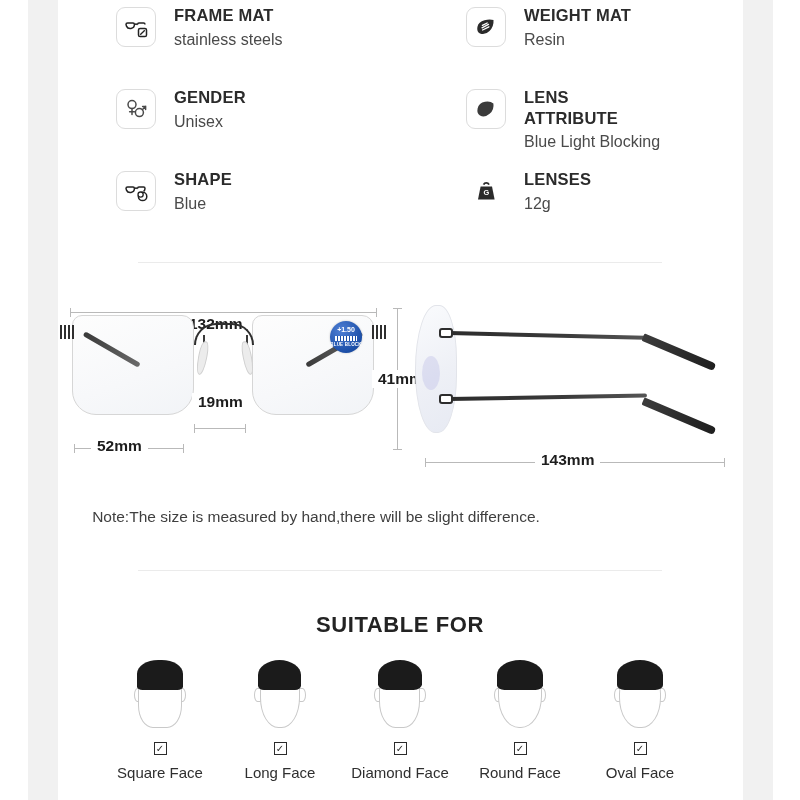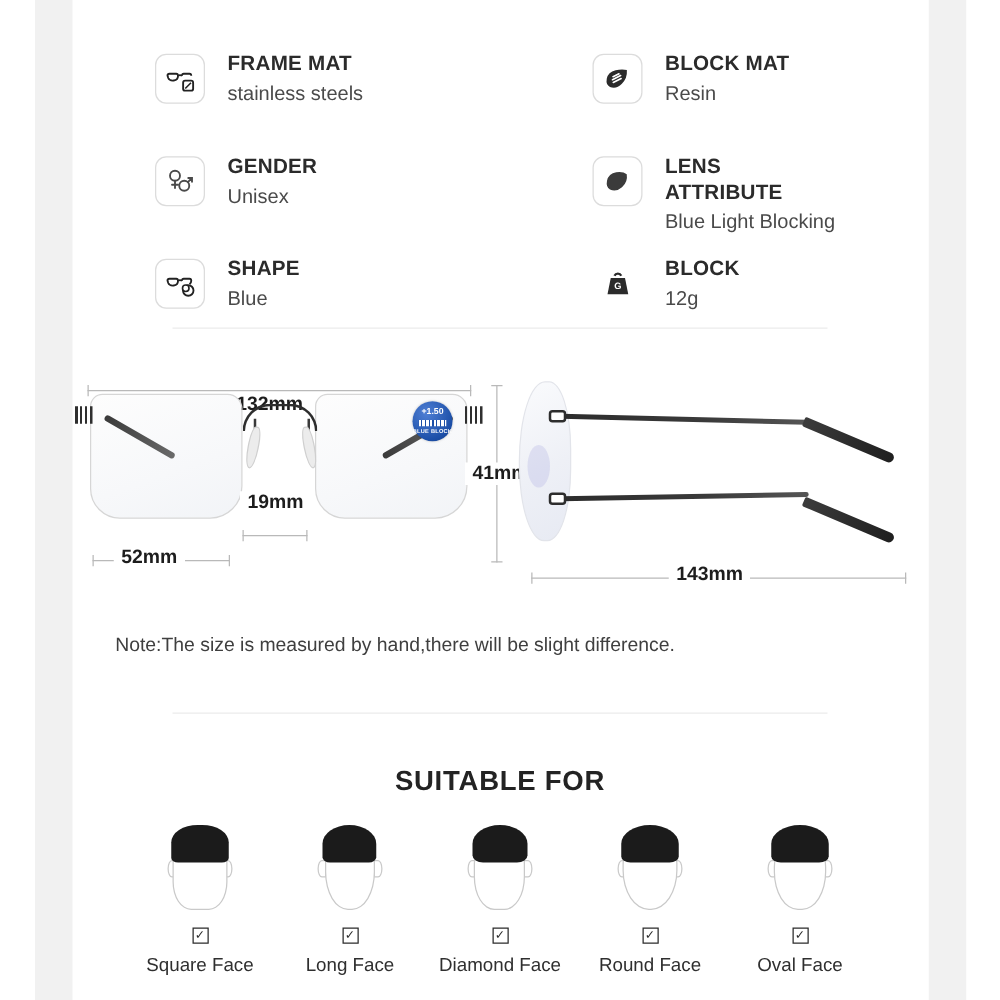--- a/index.html
+++ b/index.html
@@ -29,27 +29,26 @@
   .page {
     position: absolute;
     left: 0; top: 0;
     width: 800px;
     height: 800px;
   }
 
   
   .specs {
     position: absolute;
-    left: 124px;
+    left: 116px;
     top: 4px;
     width: 545px;
     display: grid;
     grid-template-columns: 350px 195px;
     grid-auto-rows: 82px;
-    margin-top: 36px;
   }
   .spec {
     display: flex;
     align-items: flex-start;
     gap: 18px;
   }
   .spec-icon {
     width: 40px;
     height: 40px;
     border: 1px solid #dcdcdc;
@@ -440,21 +439,21 @@
     </div>
 
     <div class="spec">
       <div class="spec-icon">
         <svg width="26" height="26" viewBox="0 0 26 26">
           <path d="M20.5 6 Q21 12.5 16.5 17 Q12 21.5 7 19.5 Q3.5 17.8 4.4 13 Q5.4 7.6 11.5 6.2 Q16.5 5 20.5 6 Z" fill="#2b2b2b"></path>
           <path d="M9 13.8 L15.5 10.4 M9.6 16 L15.9 12.8 M9.4 11.4 L14.2 9" stroke="#fff" stroke-width="1.3" stroke-linecap="round"></path>
         </svg>
       </div>
       <div class="spec-text">
-        <div class="spec-title">BLOCK MAT</div>
+        <div class="spec-title">WEIGHT MAT</div>
         <div class="spec-value">Resin</div>
       </div>
     </div>
 
     <div class="spec">
       <div class="spec-icon">
         <svg width="26" height="26" viewBox="0 0 26 26">
           <circle cx="9" cy="8.6" r="4" fill="none" stroke="#4a4a4a" stroke-width="1.5"></circle>
           <path d="M9 12.6 V18.4 M6.6 15.8 H11.4" stroke="#4a4a4a" stroke-width="1.5" stroke-linecap="round"></path>
           <circle cx="16.4" cy="16.6" r="4" fill="none" stroke="#4a4a4a" stroke-width="1.5"></circle>
@@ -497,21 +496,21 @@
 
     <div class="spec">
       <div class="spec-icon bare">
         <svg width="30" height="30" viewBox="0 0 30 30">
           <path d="M12.6 8.6 a3 3 0 0 1 5.4 0" fill="none" stroke="#2b2b2b" stroke-width="1.9"></path>
           <path d="M9.6 10.4 H21 L23.6 23.4 H7 Z" fill="#2b2b2b"></path>
           <text x="15.3" y="19.3" font-size="7.4" fill="#ffffff" text-anchor="middle" font-family="Liberation Sans, sans-serif" font-weight="bold">G</text>
         </svg>
       </div>
       <div class="spec-text">
-        <div class="spec-title">BLOCK</div>
+        <div class="spec-title">LENSES</div>
         <div class="spec-value">12g</div>
       </div>
     </div>
 
   </div>
 
   <div class="divider d1"></div>
 
   <div class="diagram">
 

